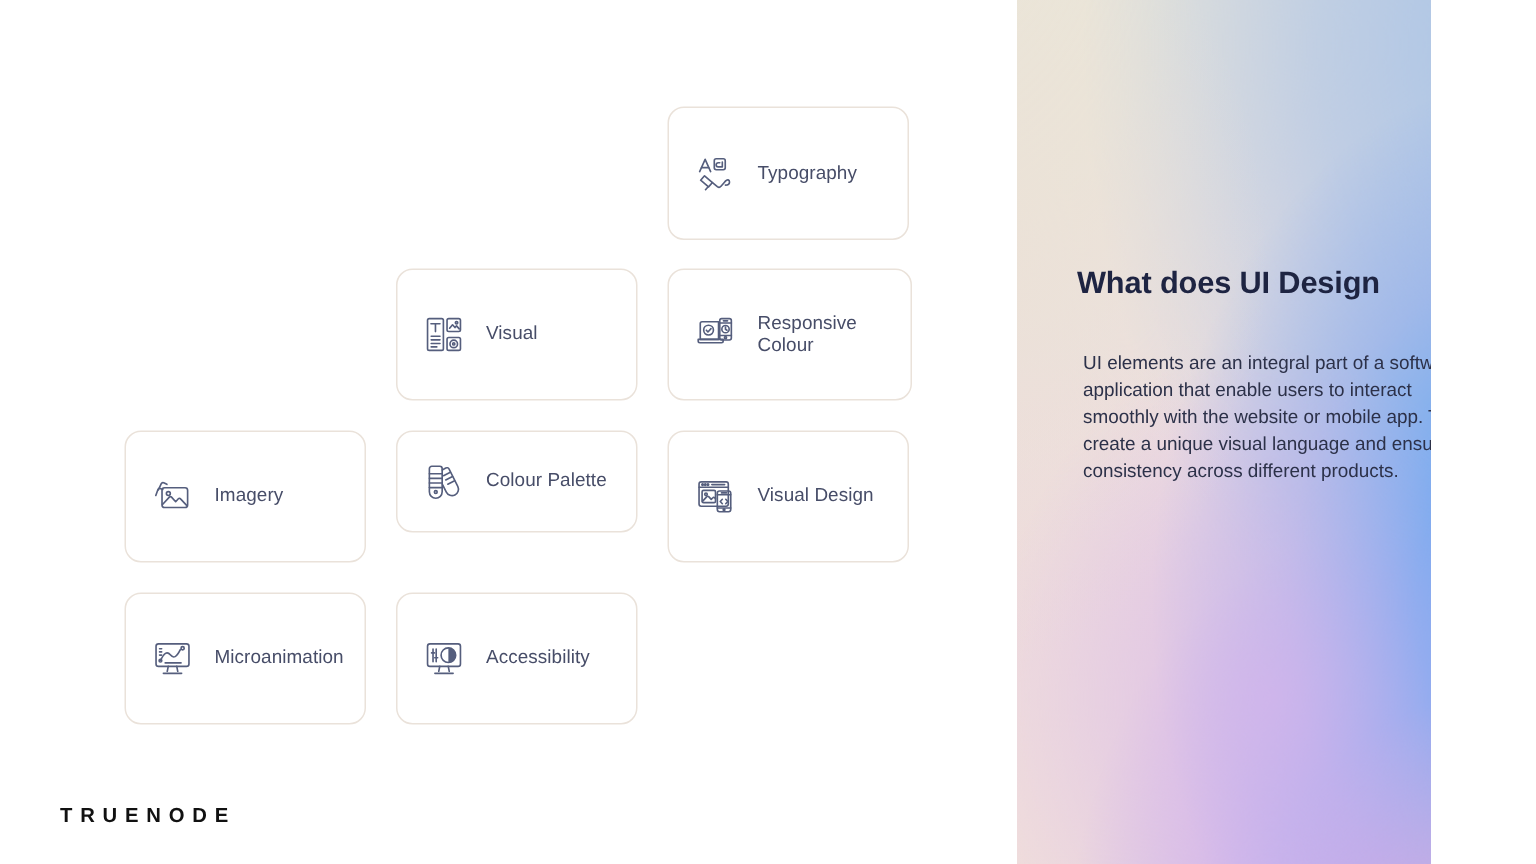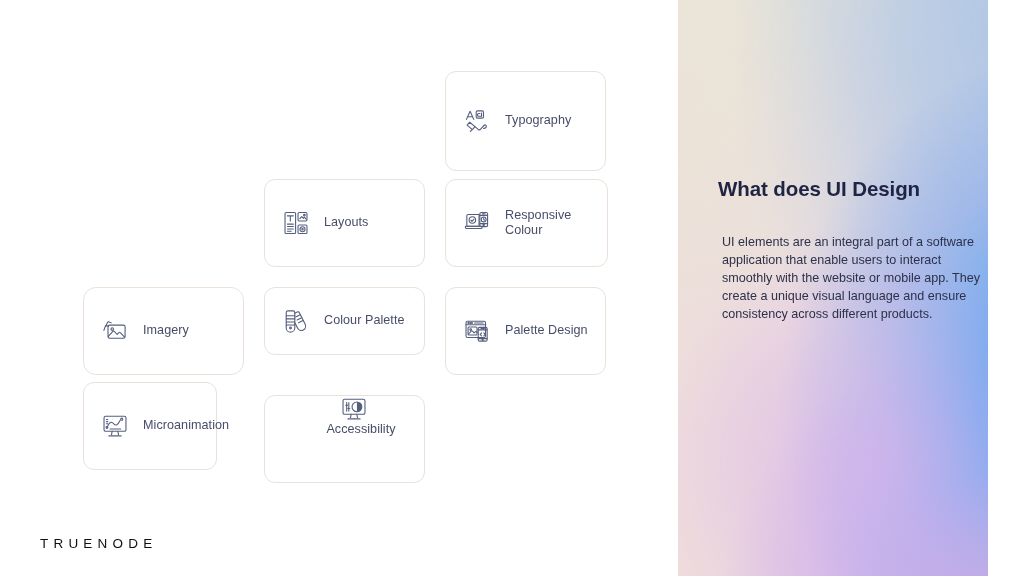--- a/index.html
+++ b/index.html
@@ -23,21 +23,20 @@
 
   
   .gradient-panel {
     position: absolute;
     left: 678px;
     top: 0;
     width: 276px;
     height: 576px;
     overflow: hidden;
     background: #bef264;
-    padding-left: 34px;
   }
   .gradient-panel .g-layer {
     position: absolute;
     inset: -20%;
   }
   .g1 {
     background:
       radial-gradient(120% 90% at 100% 18%, #a9c4e6 0%, rgba(169,196,230,0.65) 28%, rgba(169,196,230,0) 62%),
       radial-gradient(110% 80% at 0% 2%, #eae6d8 0%, rgba(234,230,216,0.85) 38%, rgba(234,230,216,0) 72%),
       linear-gradient(160deg, #ece7dc 0%, #ecdfe0 34%, #ecdcdf 55%, #e9d9dd 100%);
@@ -103,36 +102,36 @@
   }
   .card .card-label {
     padding-left: 15px;
     font-size: 12.6px;
     line-height: 15.5px;
     color: #474d68;
     letter-spacing: 0.05px;
   }
 
   
-  .card-typography      { left: 445px; top: 71px;  width: 161px; height: 100px; }
+  .card-typography      { left: 445px; top: 71px;  width: 161px; height: 89px; }
   .card-layouts         { left: 264px; top: 179px; width: 161px; height: 88px; }
   .card-responsive      { left: 445px; top: 179px; width: 163px; height: 88px; }
-  .card-imagery         { left: 83px;  top: 287px; width: 161px; height: 88px; border-radius: 13px; }
+  .card-imagery         { left: 83px;  top: 287px; width: 161px; height: 88px; }
   .card-colour          { left: 264px; top: 287px; width: 161px; height: 68px; }
   .card-visual          { left: 445px; top: 287px; width: 161px; height: 88px; }
-  .card-microanimation  { left: 83px;  top: 382px; width: 134px; height: 88px; }
-  .card-accessibility   { left: 264px; top: 395px; width: 161px; height: 88px; flex-direction: column; }
+  .card-microanimation  { left: 83px;  top: 395px; width: 161px; height: 88px; }
+  .card-accessibility   { left: 264px; top: 395px; width: 161px; height: 88px; }
 
   
   .logo {
     position: absolute;
     left: 40px;
     top: 536px;
     font-size: 13.5px;
-    font-weight: 400;
+    font-weight: 700;
     letter-spacing: 5.2px;
     color: #111111;
     text-align: center;
   }
 </style>
 </head>
 <body>
 
 <div class="slide">
 
@@ -158,21 +157,21 @@
         <rect x="2.5" y="3" width="13" height="26" rx="1.4"></rect>
         <path d="M5.3 7.2 h7.4 M9 7.2 v6.4 M5.5 17.4 h7.2 M5.5 20.4 h7.2 M5.5 23.4 h7.2 M5.5 26.2 h4.6"></path>
         <rect x="18.5" y="3" width="11" height="10.5" rx="1.4"></rect>
         <path d="M20.6 10.8 l2.4 -2.8 2 2.3 1.3 -1.4 2.2 2.5"></path>
         <circle cx="26.3" cy="6.4" r="1"></circle>
         <rect x="18.5" y="18.5" width="11" height="10.5" rx="1.4"></rect>
         <circle cx="24" cy="23.7" r="3.1"></circle>
         <circle cx="24" cy="23.7" r="0.9"></circle>
       </svg>
     </span>
-    <span class="card-label">Layouts</span>
+    <span class="card-label">Visual</span>
   </div>
 
   <div class="card card-responsive">
     <span class="card-icon">
       <svg viewBox="0 0 32 32" fill="none" stroke="currentColor" stroke-width="1.35" stroke-linecap="round" stroke-linejoin="round">
         <path d="M3.5 7 a1.5 1.5 0 0 1 1.5 -1.5 h13.5 v14.5 h-15 z"></path>
         <path d="M1.8 20 h20.5 v1.4 a1.4 1.4 0 0 1 -1.4 1.4 h-17.7 a1.4 1.4 0 0 1 -1.4 -1.4 z"></path>
         <circle cx="10.3" cy="12.4" r="4"></circle>
         <path d="M8.5 12.5 l1.3 1.4 2.5 -2.7"></path>
         <rect x="19.5" y="3" width="9.5" height="17.5" rx="1.6"></rect>
@@ -224,21 +223,21 @@
         <rect x="5" y="11" width="11" height="10" rx="1.2"></rect>
         <circle cx="8.2" cy="14.2" r="1.05"></circle>
         <path d="M5.3 20 l3.6 -3.9 a1 1 0 0 1 1.5 0 l2.1 2.3 1.3 -1.4 a1 1 0 0 1 1.5 0 l0.7 0.8"></path>
         <rect x="17.5" y="11.5" width="11" height="17" rx="1.8"></rect>
         <path d="M17.5 14.6 h11 M17.5 25.4 h11"></path>
         <path d="M21.6 18.3 l-1.7 1.8 1.7 1.8 M24.4 18.3 l1.7 1.8 -1.7 1.8"></path>
         <path d="M20.9 13.05 h4.2"></path>
         <circle cx="23" cy="26.9" r="0.7"></circle>
       </svg>
     </span>
-    <span class="card-label">Palette Design</span>
+    <span class="card-label">Visual Design</span>
   </div>
 
   <div class="card card-microanimation">
     <span class="card-icon">
       <svg viewBox="0 0 32 32" fill="none" stroke="currentColor" stroke-width="1.35" stroke-linecap="round" stroke-linejoin="round">
         <rect x="2.5" y="4" width="27" height="18.5" rx="2"></rect>
         <path d="M12.5 22.5 l-0.8 4 M19.5 22.5 l0.8 4"></path>
         <path d="M8.5 28.2 h15"></path>
         <path d="M6.2 17.6 C9 11.6 11.5 9.6 14.2 13 c2.6 3.3 5.2 2 8.2 -4.2"></path>
         <circle cx="24.3" cy="7.6" r="1.3"></circle>

